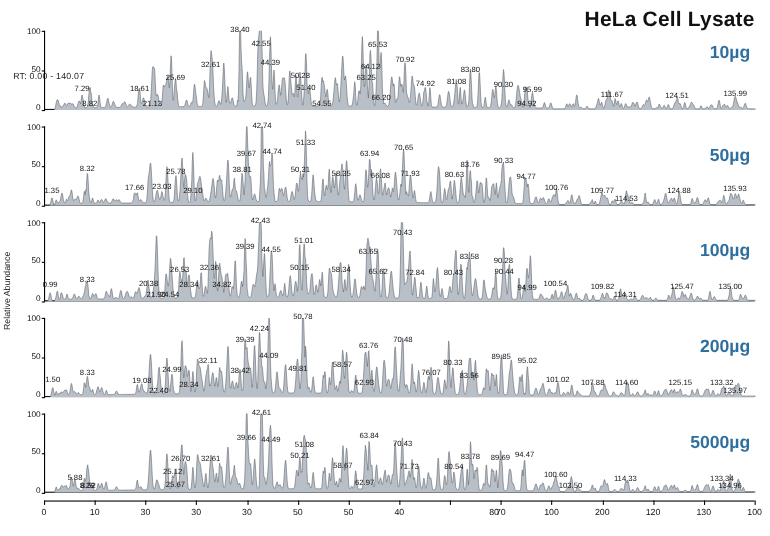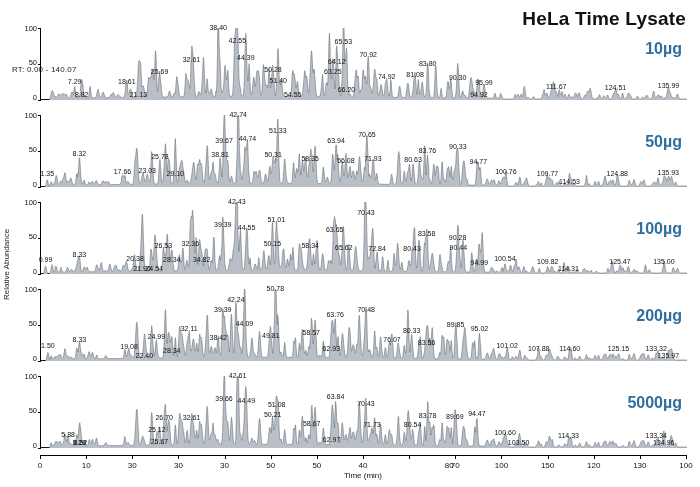--- a/index.html
+++ b/index.html
@@ -21,21 +21,21 @@
   .axis{position:absolute;left:40px;top:455px;width:646px;height:30px;}
   .axis .line{position:absolute;left:0;top:0;width:646px;height:1px;background:#000;}
   .axis .tick{position:absolute;top:0;width:1px;height:4px;background:#000;}
   .axis .tlab{position:absolute;top:6px;font-size:8px;color:#111;transform:translateX(-50%);}
   .xtitle{position:absolute;left:0;top:16px;width:646px;text-align:center;font-size:8px;color:#111;}
 </style>
 </head>
 <body>
 
 <div class="rt-label">RT: 0.00 - 140.07</div>
-<div class="main-title">HeLa Time Lysate</div>
+<div class="main-title">HeLa Cell Lysate</div>
 <div class="ylabel" style="top:300px;">Relative Abundance</div>
 
 <div class="panels" id="panels">
     <div class="panel">
       <div class="plotbox">
         <div class="ytick t100">100</div>
         <div class="ytickmark" style="top: 0px;"></div>
         <div class="ytick t50">50</div>
         <div class="ytickmark" style="top: 36px;"></div>
         <div class="ytick t0">0</div>
@@ -263,22 +263,21 @@
       <div class="tlab" style="left: 276.857px;">50</div>
       <div class="tick" style="left: 323px;"></div>
       <div class="tlab" style="left: 323px;">40</div>
       <div class="tick" style="left: 369.143px;"></div>
       <div class="tlab" style="left: 369.143px; margin-left: 40px;">80</div>
       <div class="tick" style="left: 415.286px;"></div>
       <div class="tlab" style="left: 415.286px;">70</div>
       <div class="tick" style="left: 461.429px;"></div>
       <div class="tlab" style="left: 461.429px;">100</div>
       <div class="tick" style="left: 507.571px;"></div>
-      <div class="tlab" style="left: 507.571px;">150</div>
+      <div class="tlab" style="left: 507.571px;">200</div>
       <div class="tick" style="left: 553.714px;"></div>
       <div class="tlab" style="left: 553.714px;">120</div>
       <div class="tick" style="left: 599.857px;"></div>
       <div class="tlab" style="left: 599.857px;">130</div>
       <div class="tick" style="left: 646px;"></div>
       <div class="tlab" style="left: 646px;">100</div>
     </div>
-  <div class="xtitle">Time (min)</div>
 </div>
 
 </body></html>

